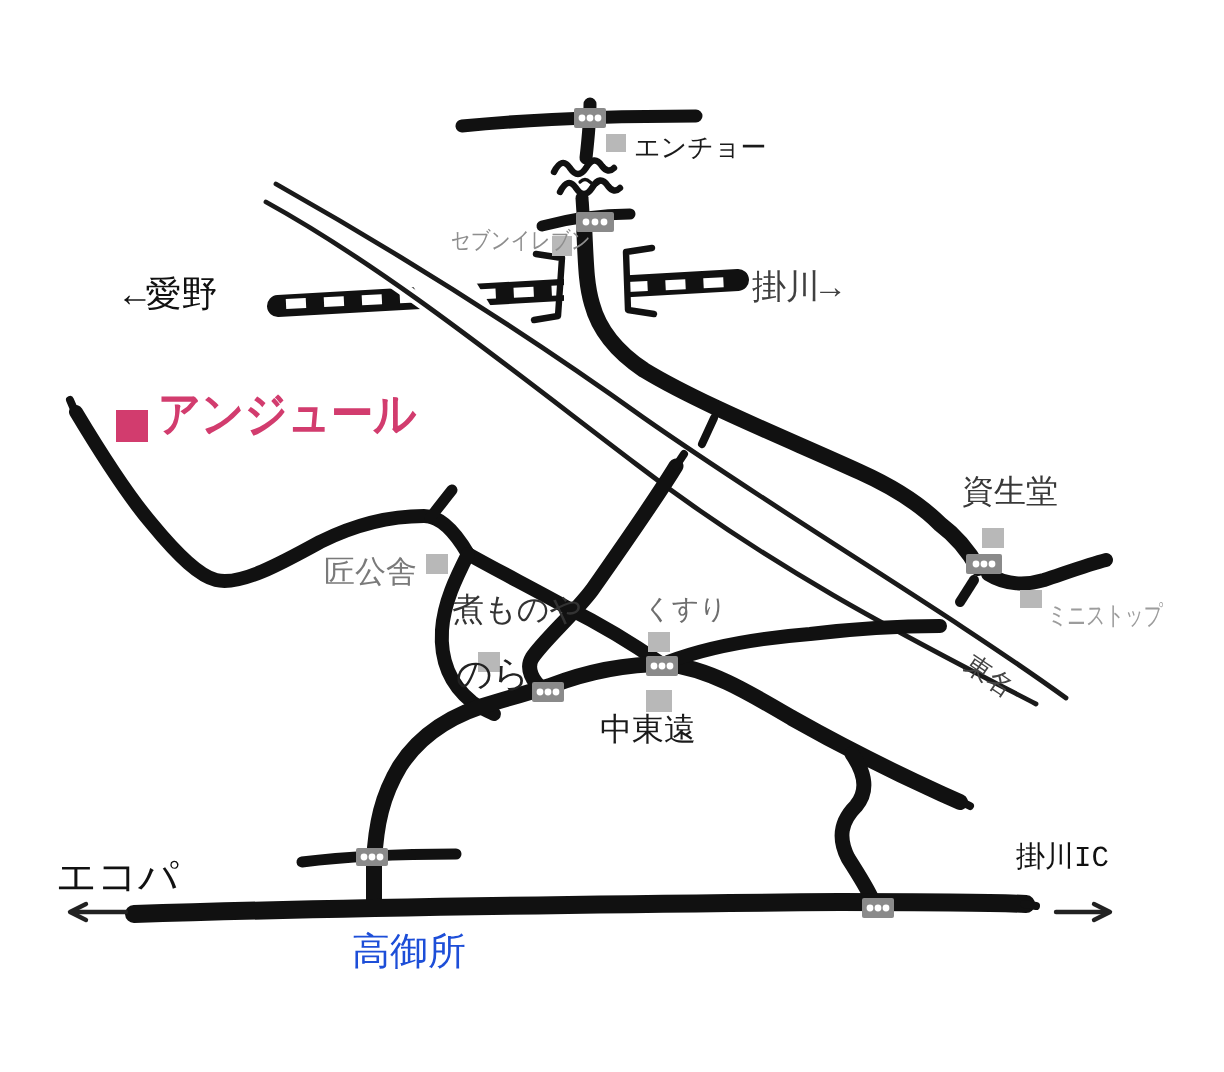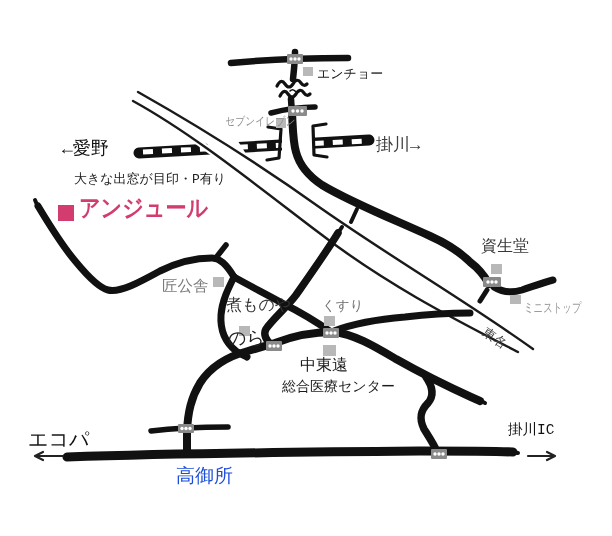--- a/index.html
+++ b/index.html
@@ -151,29 +151,27 @@
   <g>
     <path class="arrow" d="M528,456 L554,456"></path>
     <path class="arrow" d="M547,452 L555,456 L547,460"></path>
   </g>
 </svg>
 
 <div class="lbl encho">エンチョー</div>
 <div class="lbl seven">セブンイレブン</div>
 <div class="lbl aino">←愛野</div>
 <div class="lbl kakegawa">掛川→</div>
-<div class="lbl mado">大きな出窓が目印・P有り</div>
 <div class="anjour-sq"></div>
 <div class="lbl anjour">アンジュール</div>
 <div class="lbl shiseido">資生堂</div>
 <div class="lbl ministop">ミニストップ</div>
 <div class="lbl tomei">東名</div>
 <div class="lbl takumi">匠公舎</div>
 <div class="lbl nimonoya">煮ものや</div>
 <div class="lbl nora">のら</div>
 <div class="lbl kusuri">くすり</div>
 <div class="lbl hosp1">中東遠</div>
-<div class="lbl hosp2">総合医療センター</div>
 <div class="lbl ecopa">エコパ</div>
 <div class="lbl takamigosho">高御所</div>
 <div class="lbl kakegawaic">掛川IC</div>
 
 </div>
 
 </body></html>

